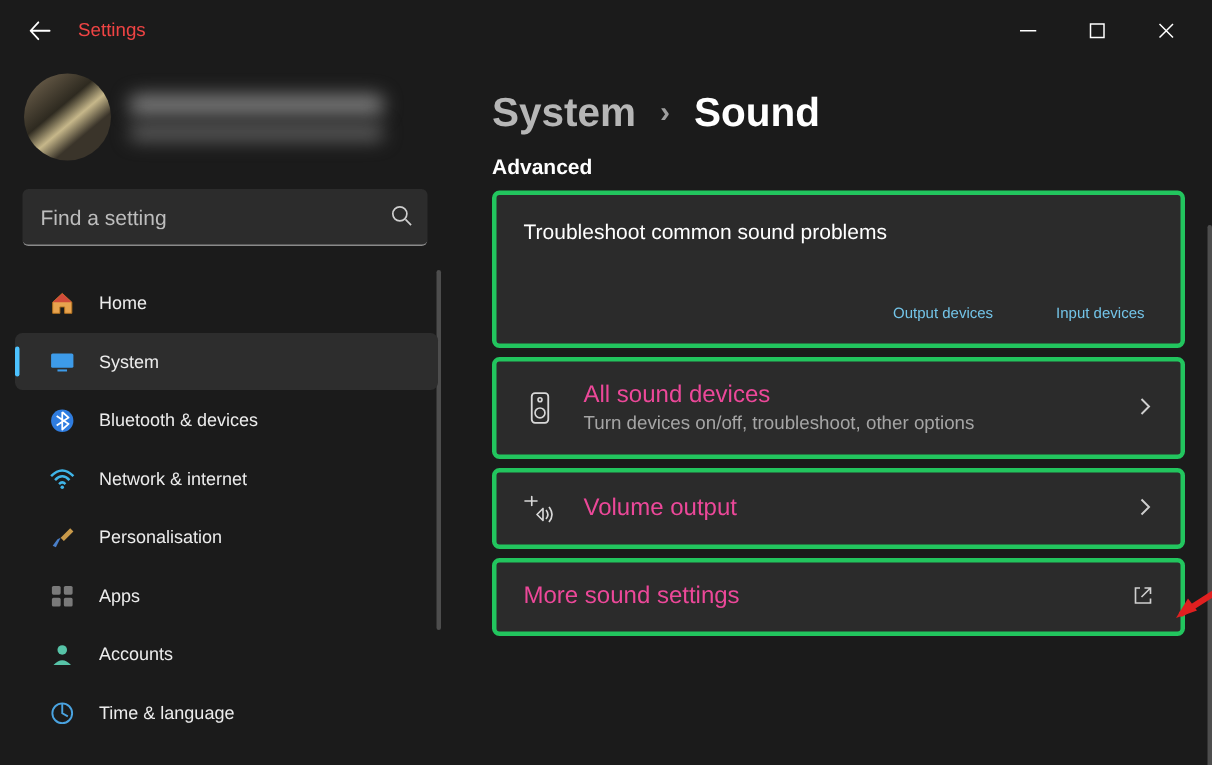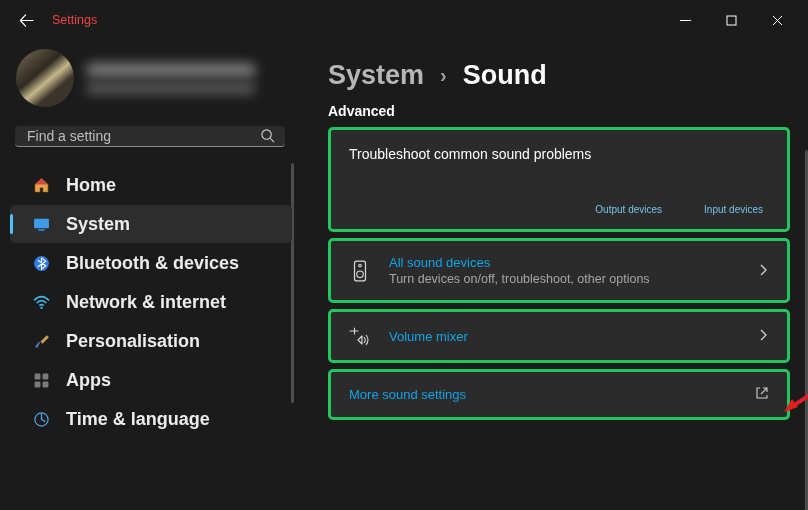--- a/index.html
+++ b/index.html
@@ -74,21 +74,21 @@
     width:170px;height:11px;border-radius:6px;
     filter: blur(6px);
     background:#5e5e5e;
   }
   .search-wrap {
     margin: 8px 15px 12px 15px;
     position:relative;
   }
   .search {
     width:100%;
-    height:21px;
+    height:38px;
     background:#2c2c2c;
     border:none;
     border-bottom:1.5px solid #8a8a8a;
     border-radius:4px;
     color:#fff;
     padding:0 36px 0 12px;
     font-size:14px;
     outline:none;
   }
   .search::placeholder { color:#bdbdbd; }
@@ -117,21 +117,21 @@
   .nav-item.selected {
     background:#2d2d2d;
     position:relative;
   }
   .nav-item.selected::before {
     content:"";
     position:absolute; left:0px; top:9px; bottom:9px; width:3px;
     background:#4cc2ff; border-radius:2px;
   }
   .nav-item .nicon { width:18px; display:flex;align-items:center;justify-content:center; }
-  .nav-item .nlabel { font-size:18px;font-weight:bold; }
+  .nav-item .nlabel { font-size:12px; }
   
   .main {
     flex:1;
     display:flex;
     flex-direction:column;
     min-width:0;
     padding-right:8px;
     position:relative;
   }
   .main-scroll-track {
@@ -164,21 +164,21 @@
     display:flex; justify-content:flex-end; gap:42px;
     padding-right:6px;
   }
   .tlinks span { color:#73c4e8; font-size:10px; cursor:pointer; }
   .row-card {
     display:flex; align-items:center; gap:18px;
     padding:14px 18px;
     cursor:pointer;
   }
   .row-card .ricon { width:22px; display:flex;align-items:center;justify-content:center; color:#d8d8d8;}
-  .row-card .rtext .rtitle { font-size:13px; color:#0ea5e9; }
+  .row-card .rtext .rtitle { font-size:16px; color:#ec4899; }
   .row-card .rtext .rsub { font-size:12.5px; color:#a5a5a5; margin-top:2px;}
   .row-card .rchev { margin-left:auto; color:#cfcfcf; }
   .arrow-annot {
     position:absolute;
     left:480px; top:335px;
     pointer-events:none;
   }
 </style>
 </head>
 <body>
@@ -288,20 +288,29 @@
           <svg width="17" height="17" viewBox="0 0 16 16">
               <rect x="1.5" y="1.5" width="5.5" height="5.5" rx="1" fill="#7a7a7a"></rect>
               <rect x="9" y="1.5" width="5.5" height="5.5" rx="1" fill="#7a7a7a"></rect>
               <rect x="1.5" y="9" width="5.5" height="5.5" rx="1" fill="#7a7a7a"></rect>
               <rect x="9" y="9" width="5.5" height="5.5" rx="1" fill="#7a7a7a"></rect>
             </svg>
         </span>
         <span class="nlabel">Apps</span>
       </div>
 
+      <div class="nav-item">
+        <span class="nicon">
+          <svg width="17" height="17" viewBox="0 0 16 16">
+              <circle cx="8" cy="5" r="3" fill="#57c4a8"></circle>
+              <path d="M2.5 14.5 Q8 8.5 13.5 14.5 Z" fill="#57c4a8"></path>
+            </svg>
+        </span>
+        <span class="nlabel">Accounts</span>
+      </div>
 
       <div class="nav-item">
         <span class="nicon">
           <svg width="17" height="17" viewBox="0 0 16 16">
               <circle cx="8" cy="8" r="6.2" stroke="#4aa3e0" stroke-width="1.2" fill="none"></circle>
               <path d="M8 2 V8 L11.5 10" stroke="#4aa3e0" stroke-width="1.2" fill="none"></path>
             </svg>
         </span>
         <span class="nlabel">Time &amp; language</span>
       </div>
@@ -351,21 +360,21 @@
       <div class="card row-card">
         <span class="ricon">
           <svg width="22" height="20" viewBox="0 0 22 20">
               <path d="M1 5 H9 M5.5 2 V8" stroke="#d8d8d8" stroke-width="1.1" stroke-linecap="round"></path>
               <path d="M9 14 L13 10 V18 Z" fill="none" stroke="#d8d8d8" stroke-width="1.1" stroke-linejoin="round"></path>
               <path d="M15 11 Q17.5 14 15 17" stroke="#d8d8d8" stroke-width="1.1" fill="none"></path>
               <path d="M17 9 Q21 14 17 19" stroke="#d8d8d8" stroke-width="1.1" fill="none"></path>
             </svg>
         </span>
         <span class="rtext">
-          <div class="rtitle">Volume mixer</div>
+          <div class="rtitle">Volume output</div>
         </span>
         <span class="rchev">
           <svg width="12" height="12" viewBox="0 0 12 12">
               <path d="M4 1 L9 6 L4 11" stroke="#cfcfcf" stroke-width="1.3" fill="none"></path>
             </svg>
         </span>
       </div>
 
       <div class="card row-card">
         <span class="rtext">

